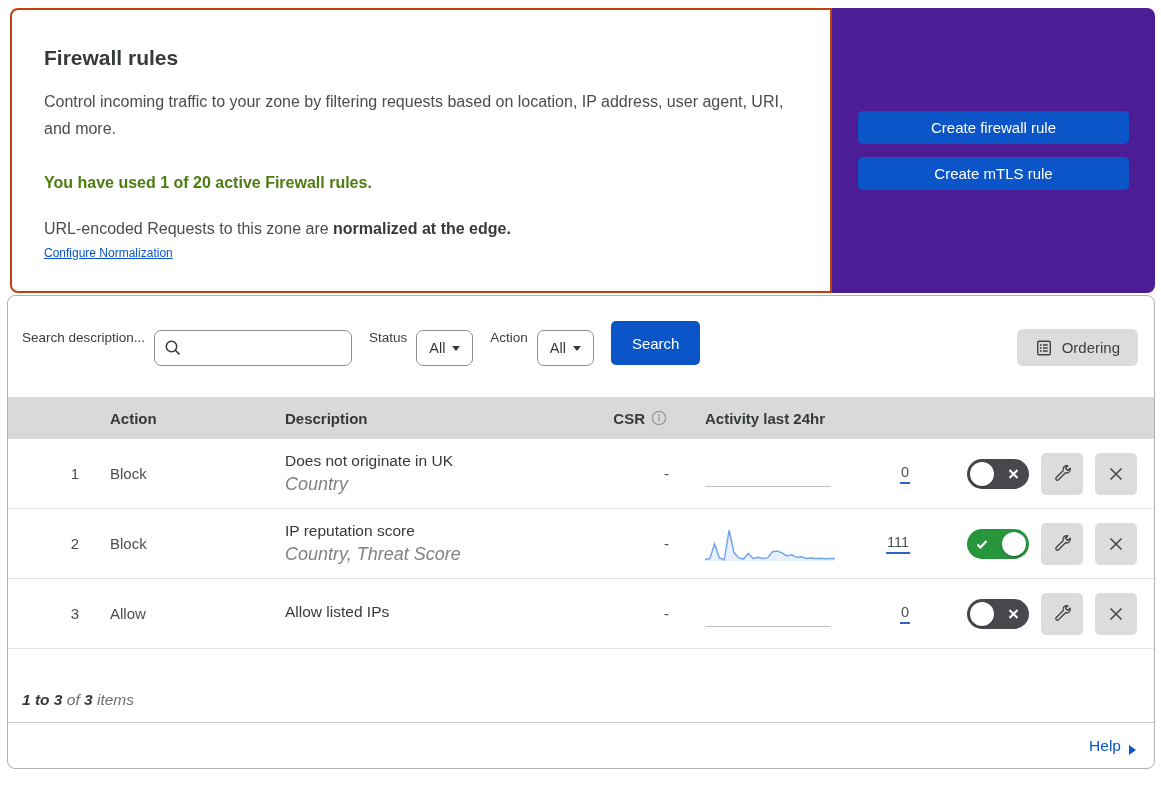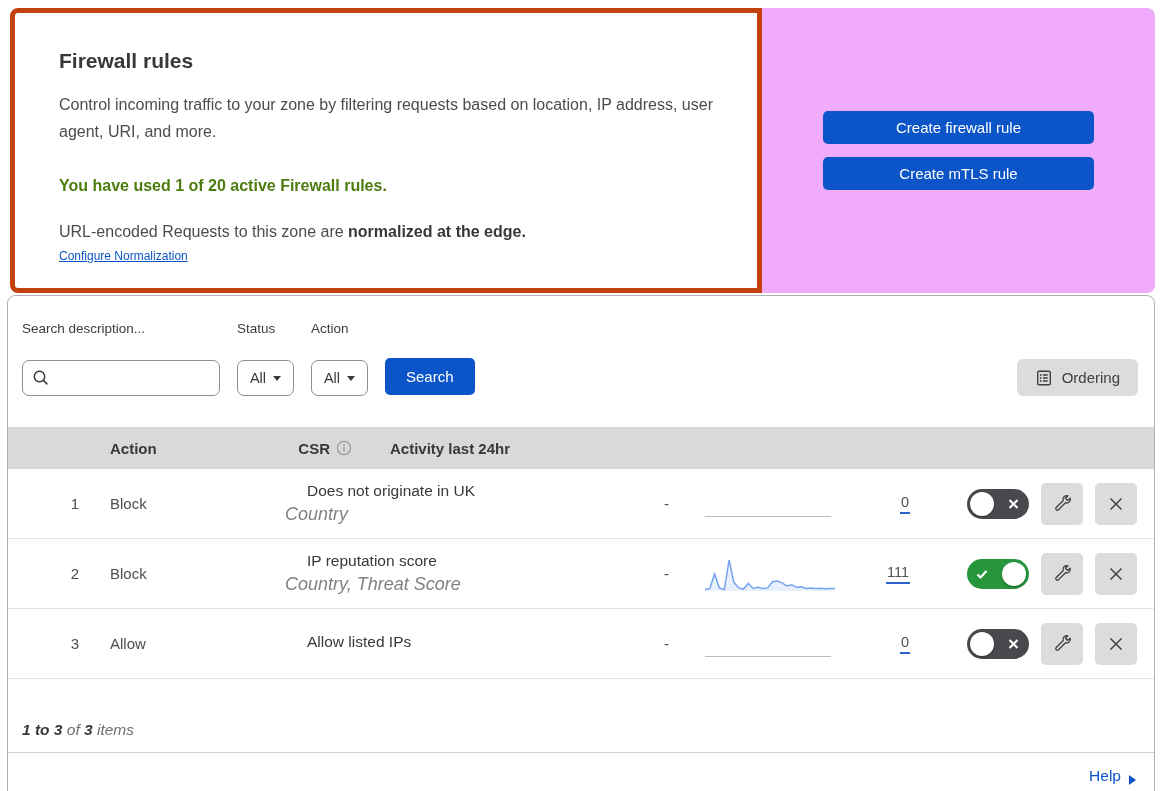--- a/index.html
+++ b/index.html
@@ -4,78 +4,78 @@
 <style>
   * { box-sizing: border-box; }
   html,body { margin:0; padding:0; }
   body {
     width:1161px; height:791px; background:#fff; position:relative;
     font-family:"Liberation Sans", sans-serif; color:#36393a; overflow:hidden;
   }
   
   .top { display:flex; margin:8px 6px 0 10px; height:285px; }
   .intro-card {
-    width:752px; background:#fff; border:5px solid #c2410c;
-    border-radius:8px 0 0 8px; padding:36px 44px;
+    width:822px; background:#fff; border:2px solid #c2410c;
+    border-radius:8px 0 0 8px; padding:36px 32px;
   }
   .intro-title { margin:0 0 18px; font-size:21px; font-weight:600; color:#36393a; }
   .intro-desc { margin:0 0 32px; font-size:16px; line-height:27px; color:#4a4d4e; max-width:745px; }
   .intro-usage { margin:0 0 28px; font-size:16px; font-weight:700; color:#4d7c0f; }
   .intro-norm { margin:0 0 5px; font-size:16px; color:#4a4d4e; }
   .intro-norm strong { color:#36393a; }
   .link { color:#0b55c8; font-size:12px; text-decoration:underline; cursor:pointer; }
   .actions-panel {
-    flex:1; background:#f0abfc; border-radius:0 8px 8px 0;
+    flex:1; background:#4c1d95; border-radius:0 8px 8px 0;
     display:flex; flex-direction:column; align-items:center; padding-top:103px; gap:13px;
   }
   .btn-blue {
     background:#0b55c8; color:#fff; border:none; border-radius:5px;
     font-size:15px; cursor:pointer; font-family:inherit;
   }
   .panel-btn { width:271px; height:33px; }
 
   
   .main-card { margin:2px 6px 0 7px; border:1px solid #b0b0b0; border-radius:8px; background:#fff; overflow:hidden; }
 
   
   .filter-bar { display:flex; align-items:flex-end; padding:25px 16px 31px 14px; gap:17px; }
-  .fgroup { display:flex; flex-direction:column; gap:24px; }
+  .fgroup { display:flex; gap:9px; }
   .flabel { font-size:13.5px; color:#3c3c3e; }
   .search-box {
     width:198px; height:36px; border:1px solid #8f8f8f; border-radius:7px;
     display:flex; align-items:center; padding:0 9px; background:#fff;
   }
   .search-box input { border:none; outline:none; flex:1; min-width:0; font-size:14px; font-family:inherit; background:transparent; }
   .select-btn {
     height:36px; min-width:57px; border:1px solid #8f8f8f; border-radius:7px; background:#fff;
     display:flex; align-items:center; justify-content:center; gap:7px; padding:0 10px;
     font-size:14.5px; color:#36393a; cursor:pointer; font-family:inherit;
   }
   .caret-down { width:0; height:0; border-left:4.5px solid transparent; border-right:4.5px solid transparent; border-top:5.5px solid #36393a; }
-  .search-btn { height:37px; padding:0 21px; margin-bottom:1px; }
+  .search-btn { height:44px; padding:0 21px; margin-bottom:1px; }
   .ordering-btn {
     margin-left:auto; height:37px; background:#dcdcdc; border:none; border-radius:6px;
     display:flex; align-items:center; gap:9px; padding:0 18px; font-size:15px; color:#3f3f44;
     cursor:pointer; font-family:inherit;
   }
 
   
   .thead { display:flex; align-items:center; height:42px; background:#d9d9d9; font-size:15px; font-weight:600; color:#36393a; }
   .trow { display:flex; align-items:center; height:70px; border-bottom:1px solid #e4e4e4; font-size:15px; color:#4a4d4e; }
   .col-idx { width:102px; text-align:right; padding-right:31px; }
   .col-action { width:175px; }
   .col-desc { width:315px; }
   .col-csr { width:97px; }
   .col-csr.th { display:flex; align-items:center; justify-content:flex-end; gap:6px; padding-right:30px; }
   .col-csr.val { text-align:right; padding-right:28px; }
   .col-act { width:223px; }
   .col-act.th { padding-left:8px; }
   .col-act.val { display:flex; align-items:center; padding-left:8px; padding-right:10px; }
   .col-ctl { flex:1; display:flex; align-items:center; justify-content:flex-end; gap:12px; padding-right:17px; }
-  .desc-main { font-size:15.5px; color:#36393a; margin-bottom:4px;margin-left:22px; }
+  .desc-main { font-size:15.5px; color:#36393a; margin-bottom:4px; }
   .desc-sub { font-size:18px; color:#818181;font-style:italic; }
 
   
   .spark { width:130px; height:40px; position:relative; }
   .spark svg { display:block; }
   .spark .line { stroke:#76a5f0; stroke-width:1.5; fill:none; }
   .spark .area { fill:#cdddf7; opacity:.45; }
   .spark .flat-line { display:none; }
   .spark.flat .flat-line { display:block; position:absolute; left:0; right:4px; bottom:7px; border-top:1px solid #bdbdbd; }
   .count { margin-left:auto; color:#4d5257; font-size:14.5px; text-decoration:none; border-bottom:2px solid #2e61c7; padding:0 1px 2px; cursor:pointer; }
@@ -161,20 +161,21 @@
             <line x1="7.9" y1="12" x2="12.7" y2="12" stroke="#3f3f44" stroke-width="1.3"></line>
           </svg>
       </span>
       <span>Ordering</span>
     </button>
   </div>
 
   <div class="thead">
     <div class="col-idx"></div>
     <div class="col-action">Action</div>
+    <div class="col-desc">Description</div>
     <div class="col-csr th">
       <span>CSR</span>
       <span style="display:flex;">
         <svg width="16" height="16" viewBox="0 0 16 16" fill="none">
             <circle cx="8" cy="8" r="6.6" stroke="#9b9b9b" stroke-width="1.3"></circle>
             <circle cx="8" cy="4.9" r="1" fill="#9b9b9b"></circle>
             <line x1="8" y1="7.2" x2="8" y2="11.3" stroke="#9b9b9b" stroke-width="1.5"></line>
           </svg>
       </span>
     </div>

